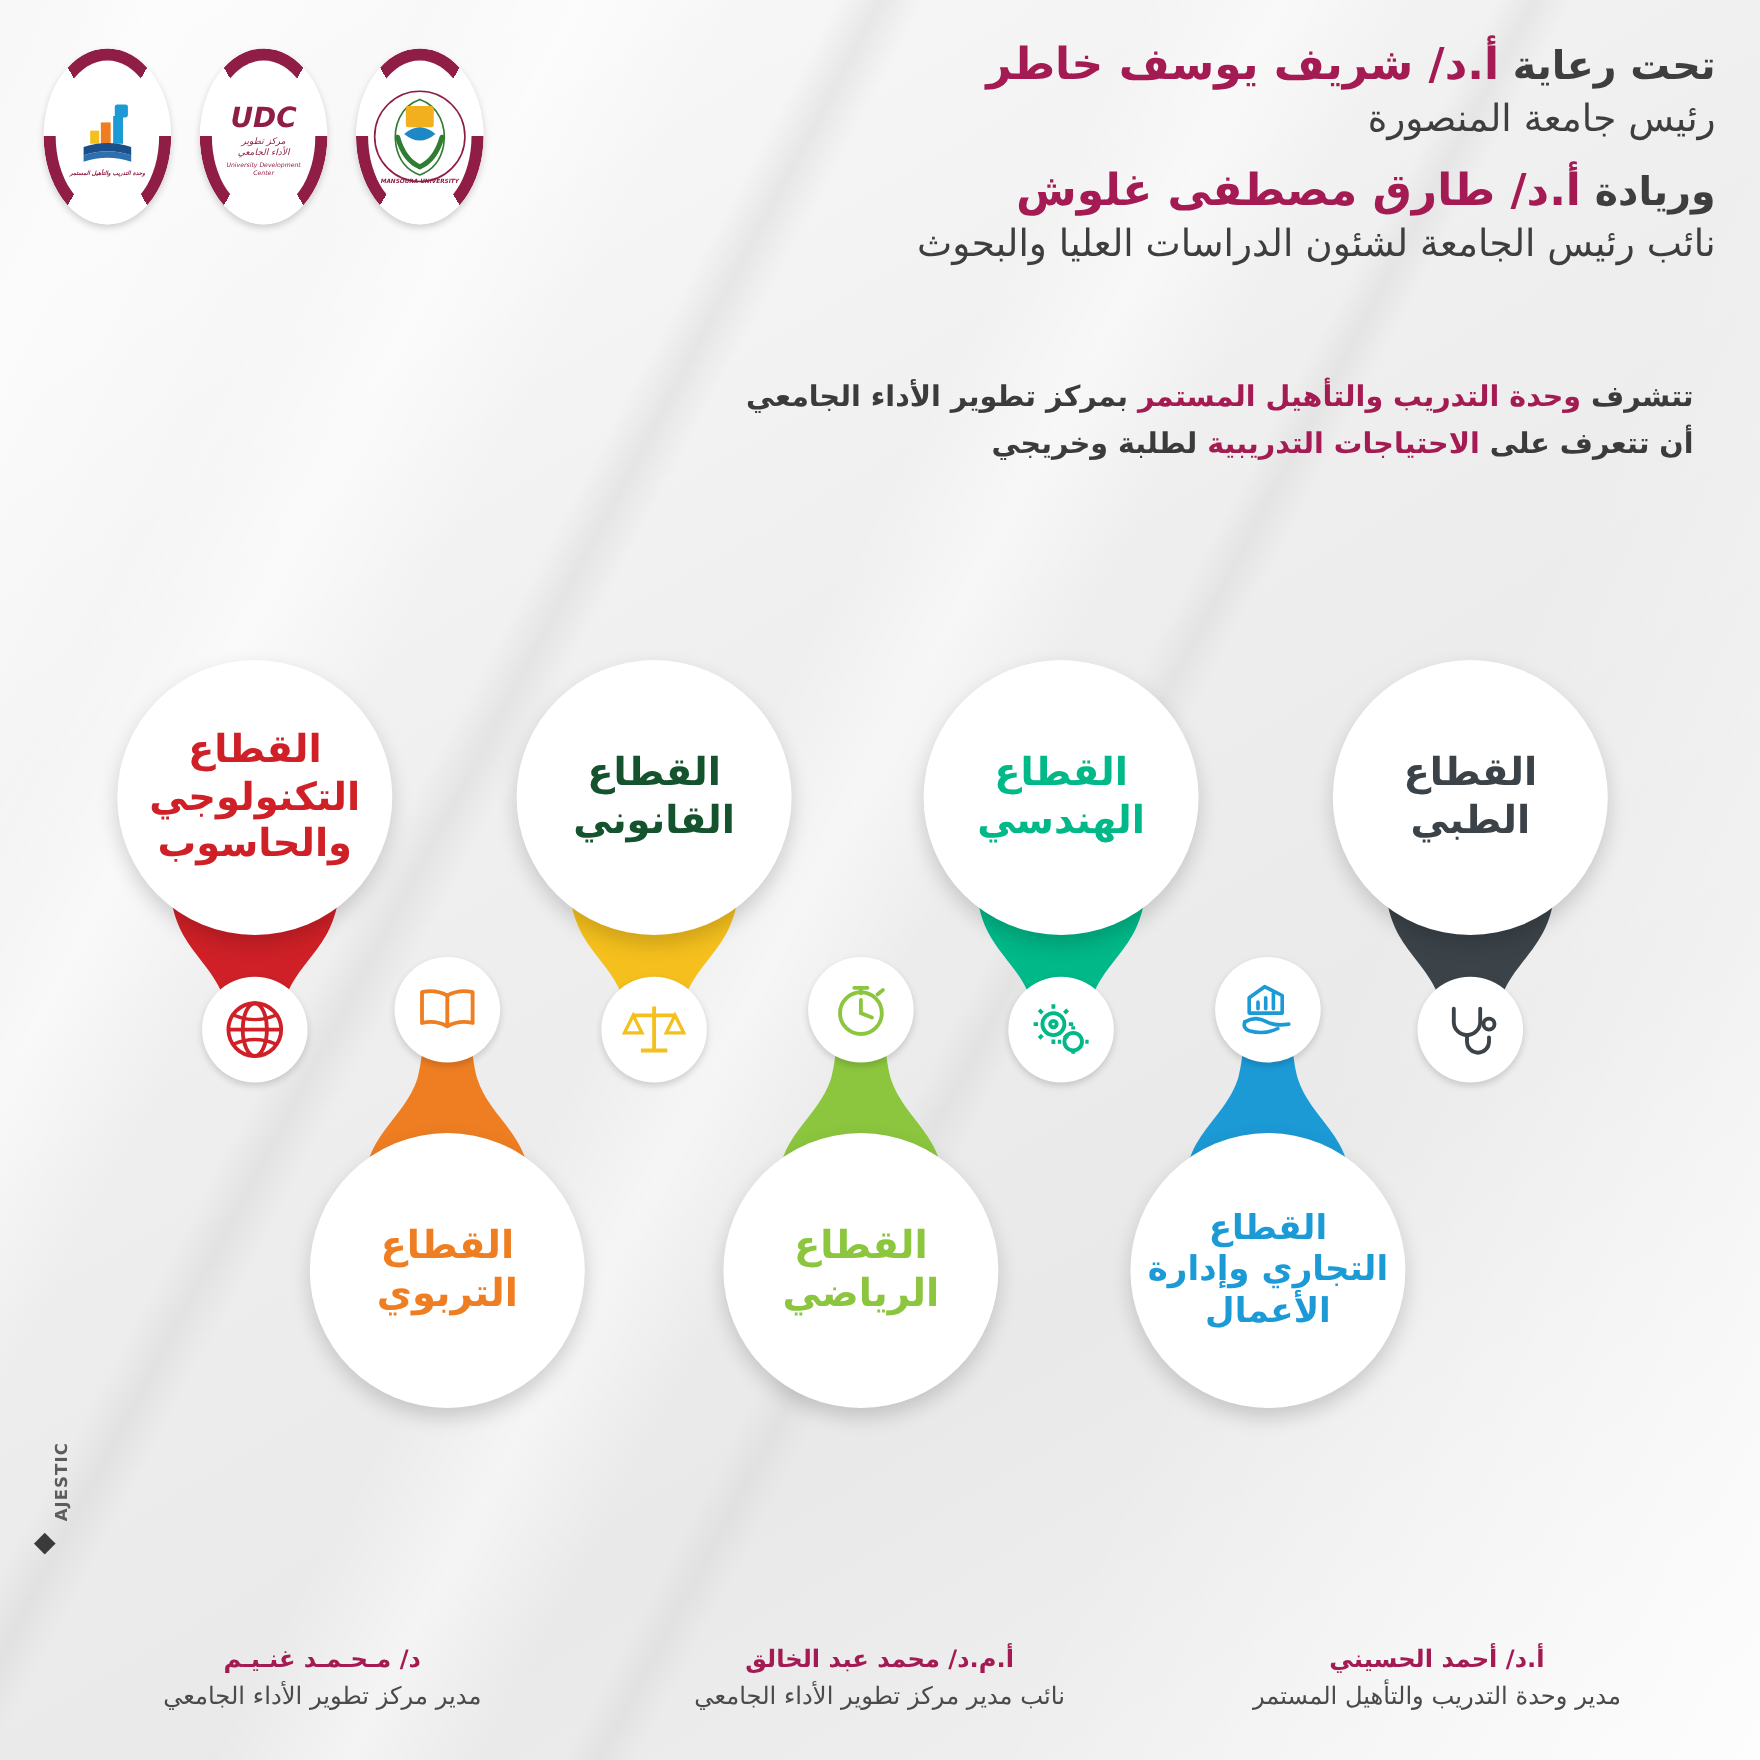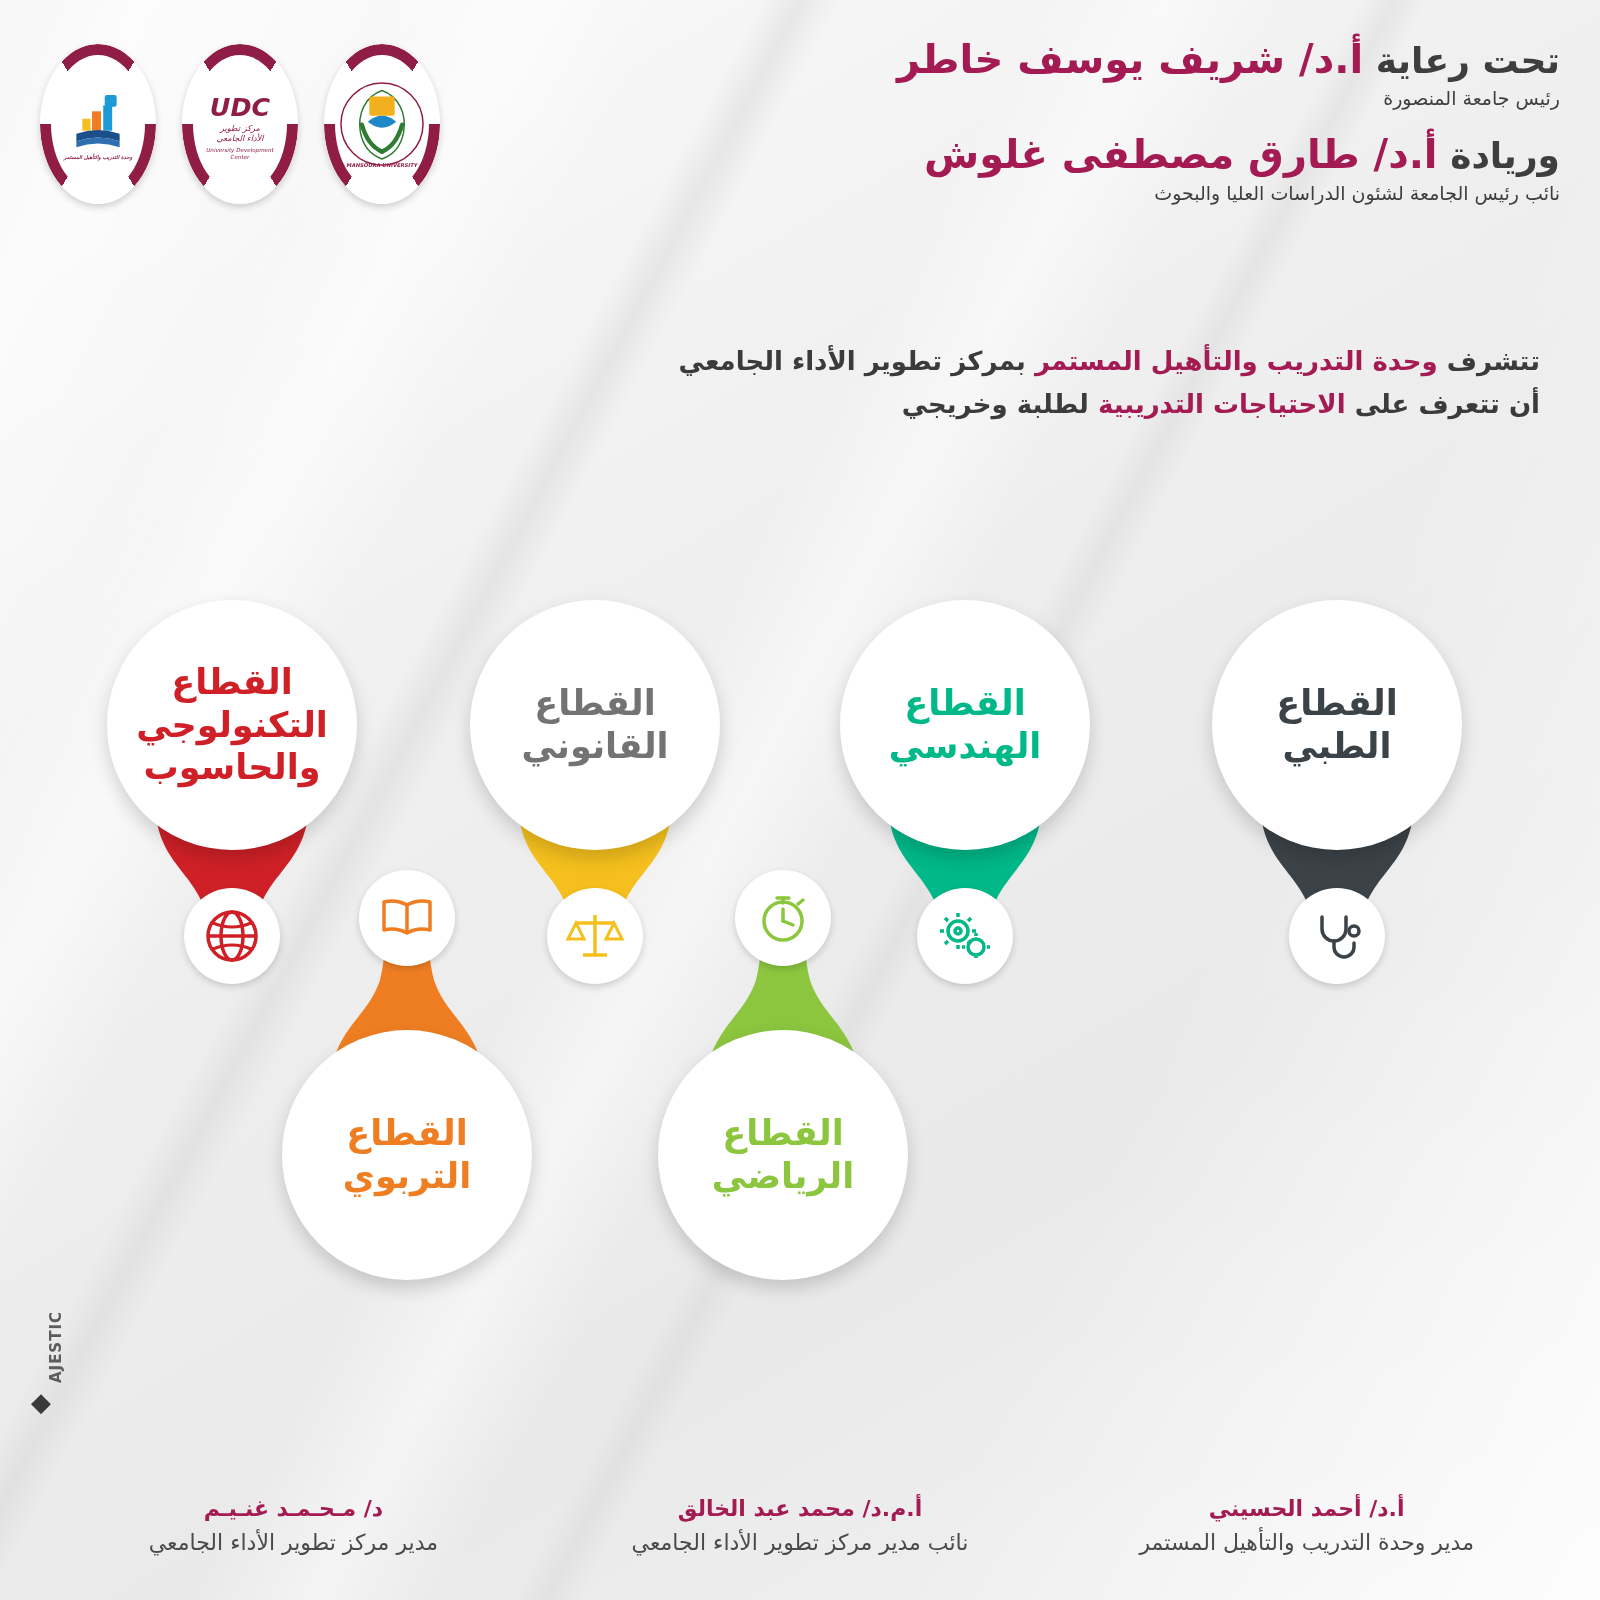--- a/index.html
+++ b/index.html
@@ -84,21 +84,21 @@
     direction: rtl;
   }
   .hline1 {
     font-size: 36px;
     color: #3e3e3e;
     font-weight: bold;
     line-height: 1.25;
   }
   .hline1 .accent { color: #a41a52; font-size: 40px; }
   .hsub {
-    font-size: 19px;
+    font-size: 34px;
     color: #3e3e3e;
     line-height: 1.3;
     margin-top: 2px;
   }
   .hline2 {
     font-size: 36px;
     color: #3e3e3e;
     font-weight: bold;
     line-height: 1.25;
     margin-top: 18px;
@@ -344,21 +344,21 @@
     </div>
 
     <div class="pin down" style="left:470px; top:40px;">
       <div class="neck">
         <svg width="170" height="180" viewBox="0 0 170 180">
           <path d="M8 0 C8 60 45 70 58 110 C66 140 60 172 85 172 C110 172 104 140 112 110 C125 70 162 60 162 0 Z" fill="#f5c01d"></path>
         </svg>
       </div>
       <div class="bulb">
         <div class="circle">
-          <div class="label" style="color:#737373">القطاع القانوني</div>
+          <div class="label" style="color:#14532d">القطاع القانوني</div>
         </div>
       </div>
       <div class="iconbubble">
         <svg width="62" height="62" viewBox="0 0 62 62">
           <line x1="31" y1="10" x2="31" y2="50" stroke="#f5c01d" stroke-width="3.5"></line>
           <line x1="12" y1="18" x2="50" y2="18" stroke="#f5c01d" stroke-width="3.5"></line>
           <line x1="19" y1="50" x2="43" y2="50" stroke="#f5c01d" stroke-width="3.5"></line>
           <path d="M4 34 L12 18 L20 34 Z" fill="none" stroke="#f5c01d" stroke-width="3"></path>
           <path d="M42 34 L50 18 L58 34 Z" fill="none" stroke="#f5c01d" stroke-width="3"></path>
         </svg>
@@ -450,20 +450,44 @@
           </g>
         </svg>
       </div>
       <div class="bulb">
         <div class="circle">
           <div class="label" style="color:#ef7e22">القطاع التربوي</div>
         </div>
       </div>
     </div>
 
+    <div class="pin up" style="left:1028px; top:470px;">
+      <div class="neck">
+        <svg width="170" height="180" viewBox="0 0 170 180">
+          <path d="M8 180 C8 120 45 110 58 70 C66 40 60 8 85 8 C110 8 104 40 112 70 C125 110 162 120 162 180 Z" fill="#1c9ad6"></path>
+        </svg>
+      </div>
+      <div class="iconbubble">
+        <svg width="62" height="62" viewBox="0 0 62 62">
+          <g fill="none" stroke="#1c9ad6" stroke-width="3.3" stroke-linecap="round" stroke-linejoin="round">
+            <path d="M14 20 L28 10 L44 18 L44 34 L14 34 Z"></path>
+            <line x1="22" y1="30" x2="22" y2="24"></line>
+            <line x1="29" y1="30" x2="29" y2="20"></line>
+            <line x1="36" y1="30" x2="36" y2="16"></line>
+            <path d="M10 42 q10 -6 20 0 q8 4 20 2"></path>
+            <path d="M10 42 q-2 6 4 8 q14 4 26 -2"></path>
+          </g>
+        </svg>
+      </div>
+      <div class="bulb">
+        <div class="circle">
+          <div class="label small" style="color:#1c9ad6">القطاع التجاري وإدارة الأعمال</div>
+        </div>
+      </div>
+    </div>
 
   </div>
 
   <div class="watermark">
     <div class="wtext">AJESTIC</div>
     <div class="wmark-glyph">◆</div>
   </div>
 
   <div class="footer">
     <div class="fcol">

